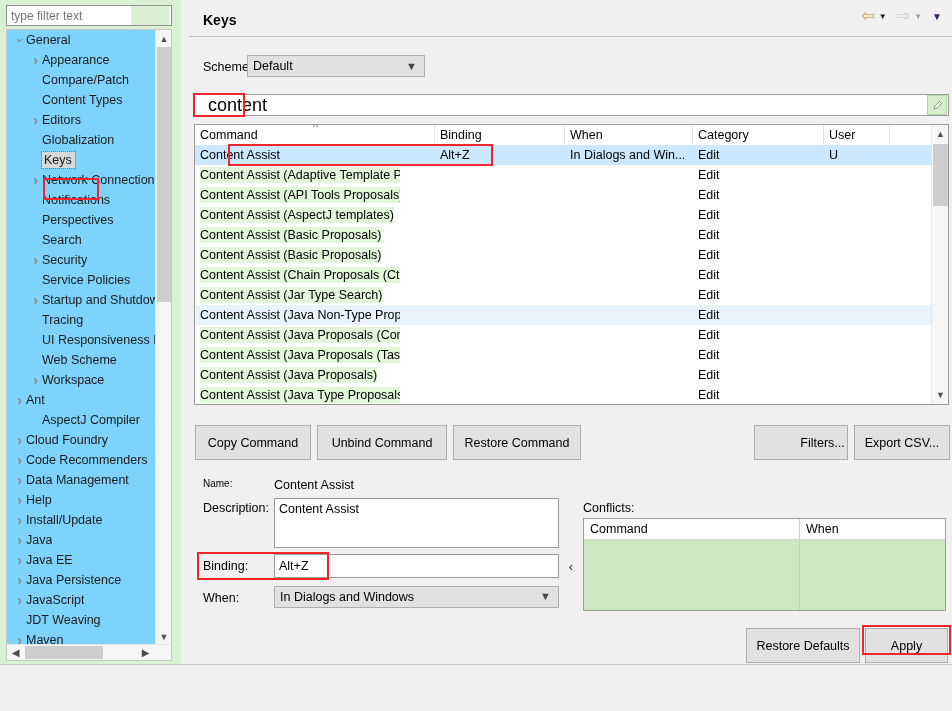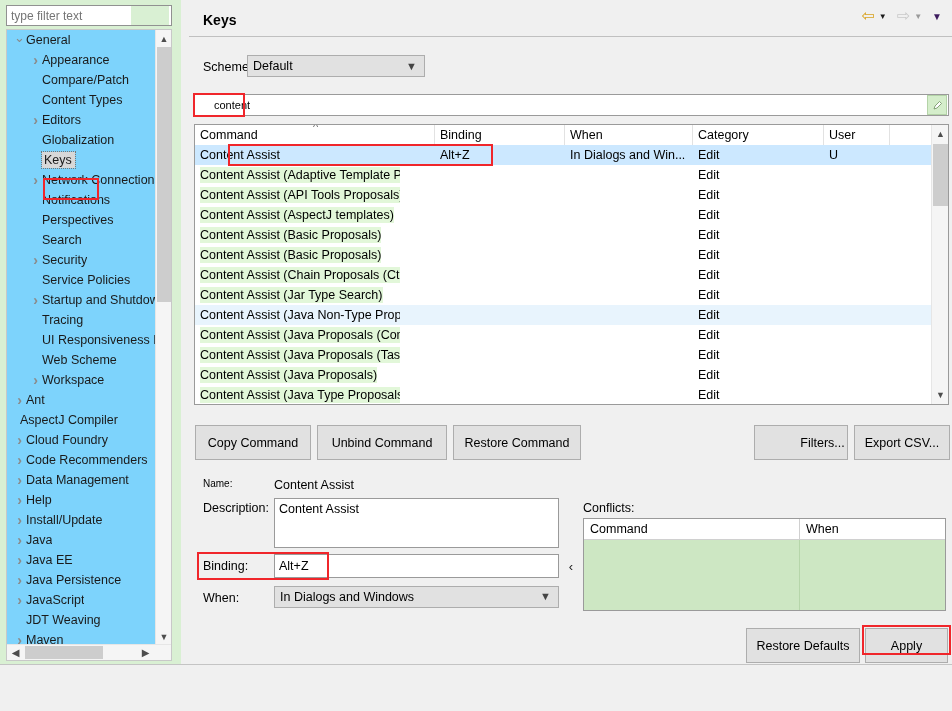--- a/index.html
+++ b/index.html
@@ -185,22 +185,22 @@
 
   
   #search-row {
     position: absolute; left: 5px; top: 94px;
     width: 755px; height: 22px;
     border: 1px solid #9a9a9a;
     background: #fff;
     display: flex; align-items: center;
   }
   #search-text {
-    padding-left: 19px;
-    font-size: 11px;
+    padding-left: 13px;
+    font-size: 18px;
     flex: 1;
   }
   #search-icon-box {
     width: 20px; height: 20px;
     background: #d5eecb;
     border: 1px solid #b4d3a8;
     margin-right: 1px;
     display: flex; align-items: center; justify-content: center;
   }
   #search-hl {
@@ -491,21 +491,21 @@
             <span class="tlabel">Web Scheme</span>
           </div>
           <div class="tree-item" style="padding-left: 22px;">
             <span class="tw closed"></span>
             <span class="tlabel">Workspace</span>
           </div>
           <div class="tree-item" style="padding-left: 6px;">
             <span class="tw closed"></span>
             <span class="tlabel">Ant</span>
           </div>
-          <div class="tree-item" style="padding-left: 0;">
+          <div class="tree-item" style="padding-left: 22px;">
             <span class="tw"></span>
             <span class="tlabel">AspectJ Compiler</span>
           </div>
           <div class="tree-item" style="padding-left: 6px;">
             <span class="tw closed"></span>
             <span class="tlabel">Cloud Foundry</span>
           </div>
           <div class="tree-item" style="padding-left: 6px;">
             <span class="tw closed"></span>
             <span class="tlabel">Code Recommenders</span>

